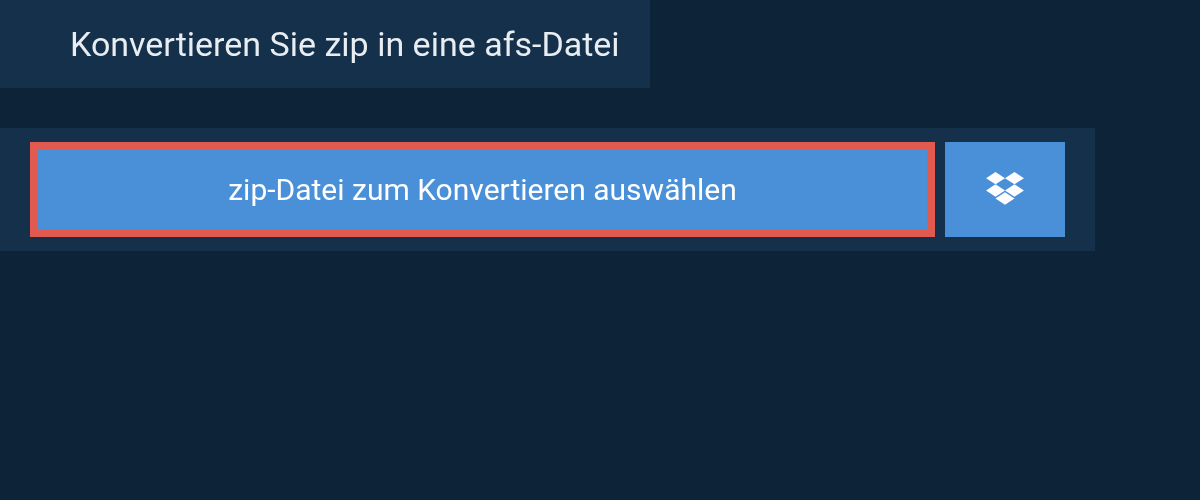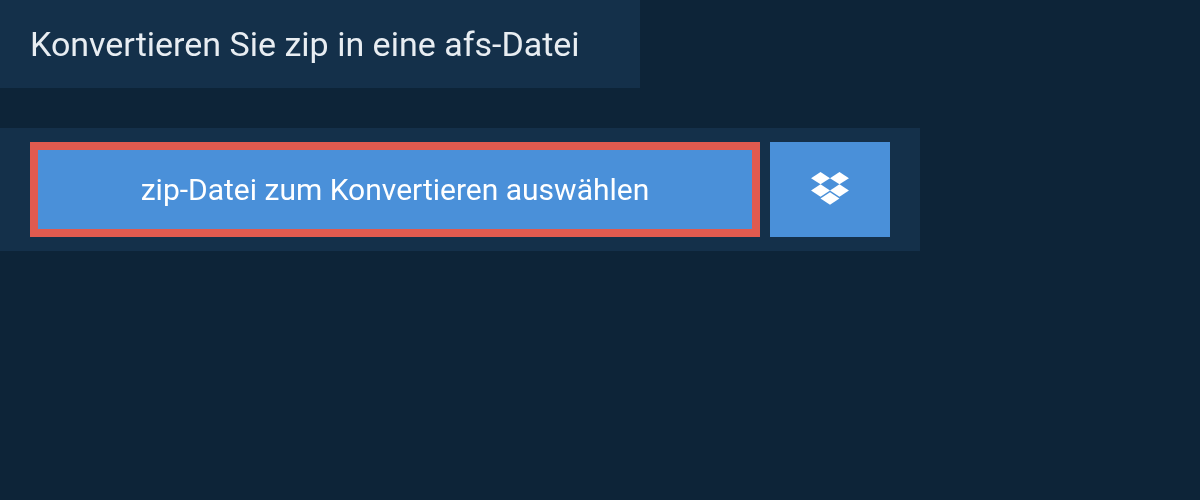--- a/index.html
+++ b/index.html
@@ -20,29 +20,30 @@
     .title-bar {
       background-color: #14304a;
       padding: 24px 30px;
       display: inline-block;
       min-width: 640px;
     }
     .title-text {
       color: #e8edf2;
       font-size: 34px;
       font-weight: 400;
+      margin-left: 40px;
     }
     .button-row {
       background-color: #14304a;
       margin-top: 40px;
       padding: 14px 30px 14px 30px;
       display: flex;
       align-items: stretch;
       gap: 10px;
-      width: 920px;
+      width: 1095px;
     }
     .select-file-button {
       background-color: #4a90d9;
       border: 8px solid #e05a4f;
       color: #ffffff;
       font-size: 30px;
       font-weight: 400;
       padding: 22px 40px;
       flex: 1;
       text-align: center;

